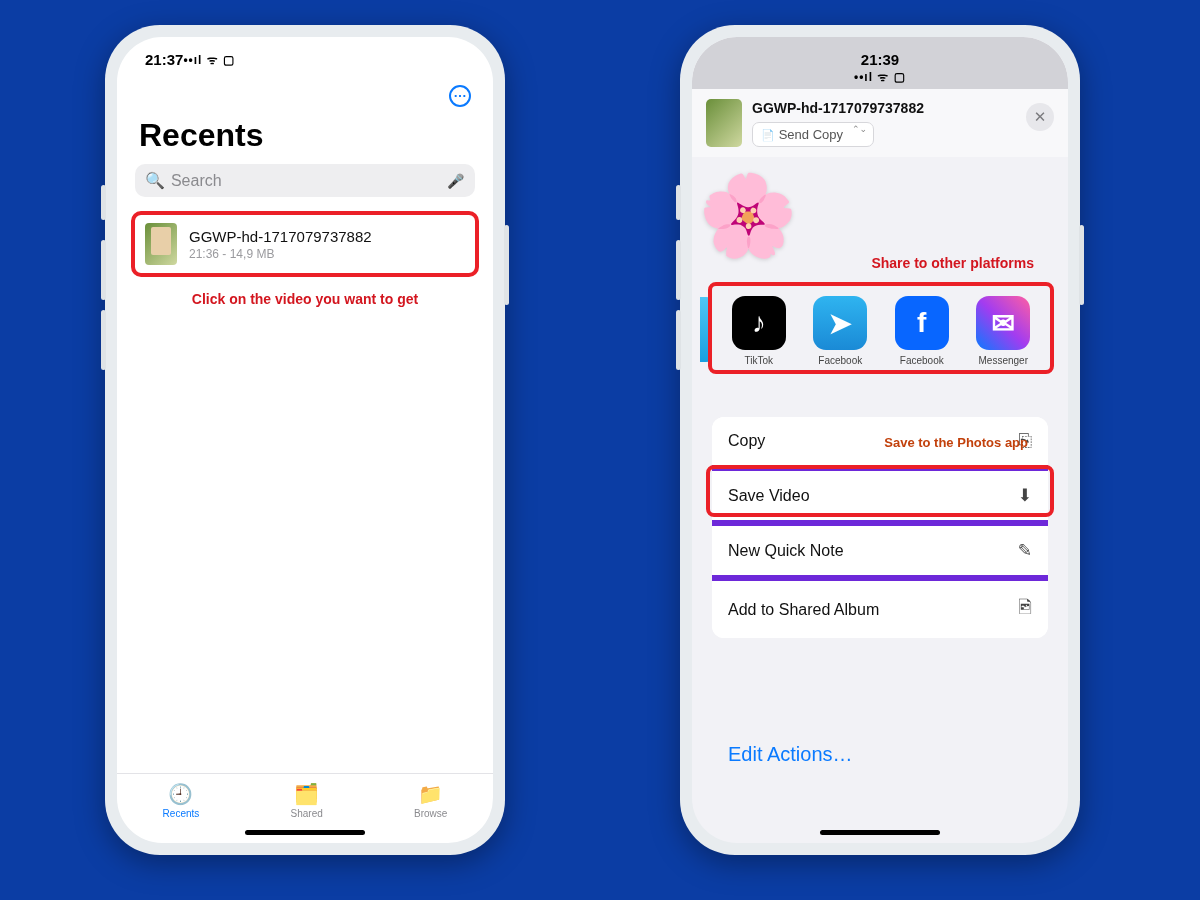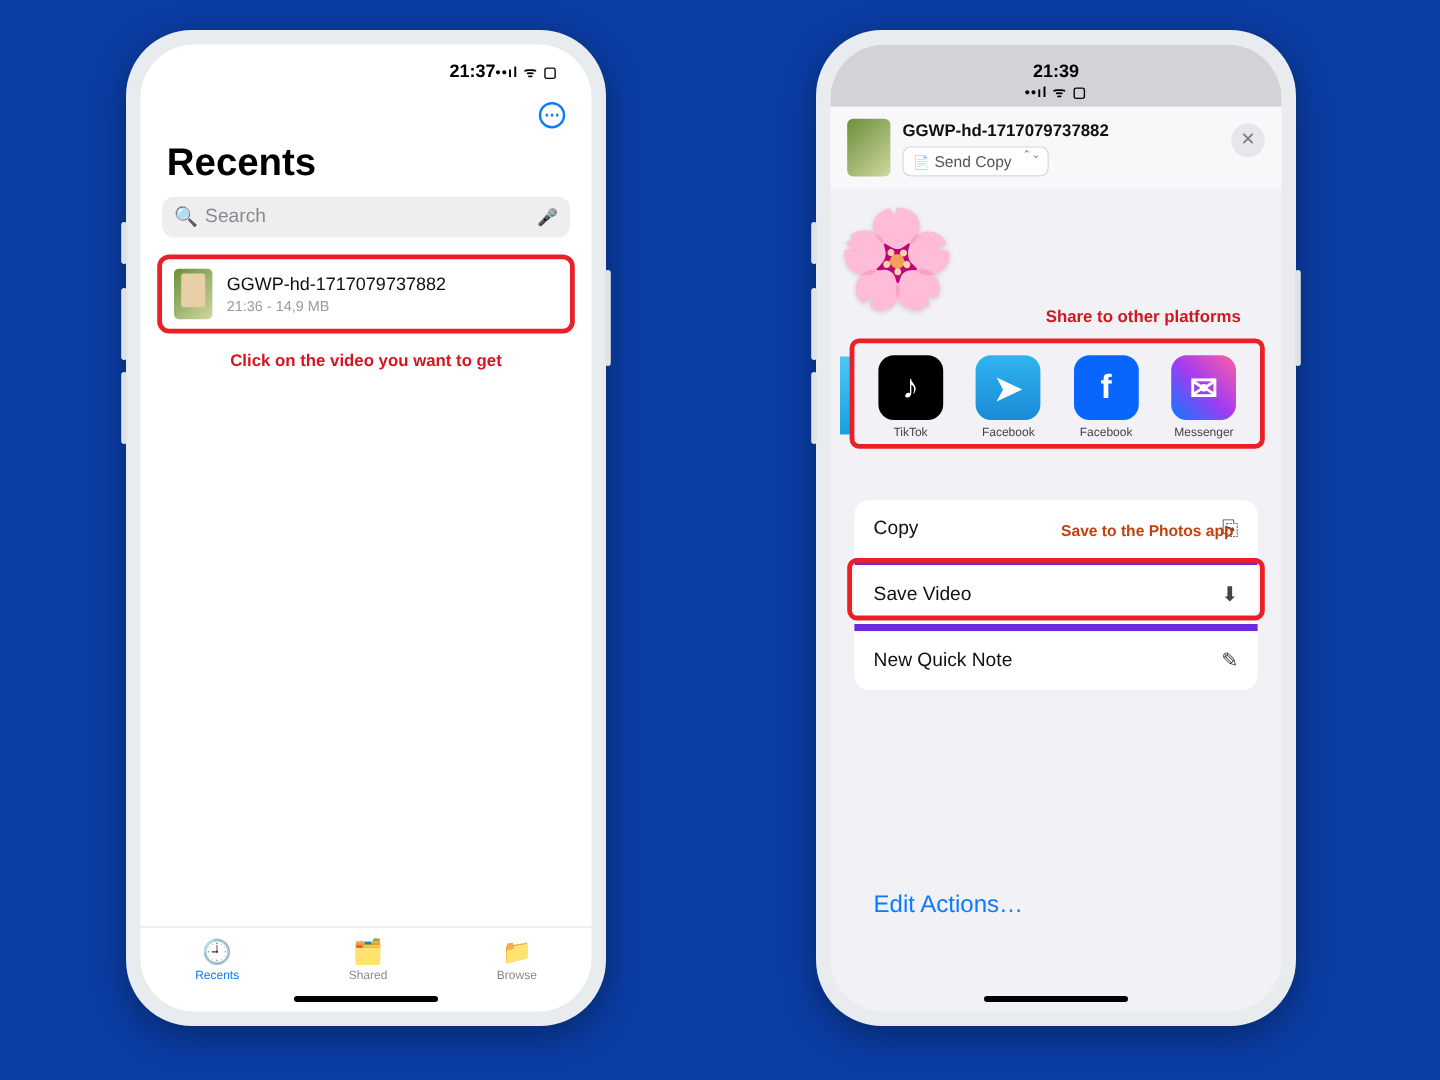--- a/index.html
+++ b/index.html
@@ -7,21 +7,21 @@
   .phone{position:absolute;width:400px;height:830px;background:#e8ecef;border-radius:55px;padding:12px;box-shadow:0 8px 30px rgba(0,0,0,.35);}
   .phone.left{left:105px;top:25px;}
   .phone.right{left:680px;top:25px;}
   .screen{background:#fff;border-radius:45px;width:100%;height:100%;overflow:hidden;position:relative;}
   .screen.ss{background:#f2f2f6;}
   .side-btn{position:absolute;background:#dfe3e6;border-radius:3px;}
   .sb-r{right:-4px;top:200px;width:5px;height:80px;}
   .sb-l1{left:-4px;top:160px;width:5px;height:35px;}
   .sb-l2{left:-4px;top:215px;width:5px;height:60px;}
   .sb-l3{left:-4px;top:285px;width:5px;height:60px;}
-  .status{display:flex;justify-content:flex-end;align-items:center;padding:14px 28px 4px;font-size:15px;font-weight:600;}
+  .status{display:flex;justify-content:flex-start;align-items:center;padding:14px 28px 4px;font-size:15px;font-weight:600;}
   .s-icons{font-size:12px;letter-spacing:1px;}
   .home-ind{position:absolute;bottom:8px;left:50%;transform:translateX(-50%);width:120px;height:5px;background:#000;border-radius:3px;}
   
   .more{position:absolute;right:22px;top:48px;width:22px;height:22px;border:2px solid #0a7aff;border-radius:50%;color:#0a7aff;font-size:13px;font-weight:900;text-align:center;line-height:17px;}
   .title{font-size:32px;font-weight:700;padding:45px 22px 10px;}
   .search{margin:0 18px;background:#eeeef0;border-radius:10px;display:flex;align-items:center;padding:7px 10px;color:#8a8a8e;}
   .search .mag{font-size:16px;margin-right:6px;}
   .search .txt{flex:1;font-size:16px;}
   .search .mic{font-size:14px;}
   .file-row{margin:14px 14px 0;border:4px solid #eb2027;border-radius:10px;padding:8px 10px;display:flex;align-items:center;}
@@ -159,17 +159,21 @@
         <span class="ricon">⎘</span>
       </div>
       <div class="arow">
         <span>Save Video</span>
         <span class="ricon">⬇︎</span>
       </div>
       <div class="arow">
         <span>New Quick Note</span>
         <span class="ricon">✎</span>
       </div>
+      <div class="arow">
+        <span>Add to Shared Album</span>
+        <span class="ricon">🖻</span>
+      </div>
     </div>
     <div class="edit">Edit Actions…</div>
     <div class="home-ind"></div>
   </div>
 </div>
 
 </body></html>

